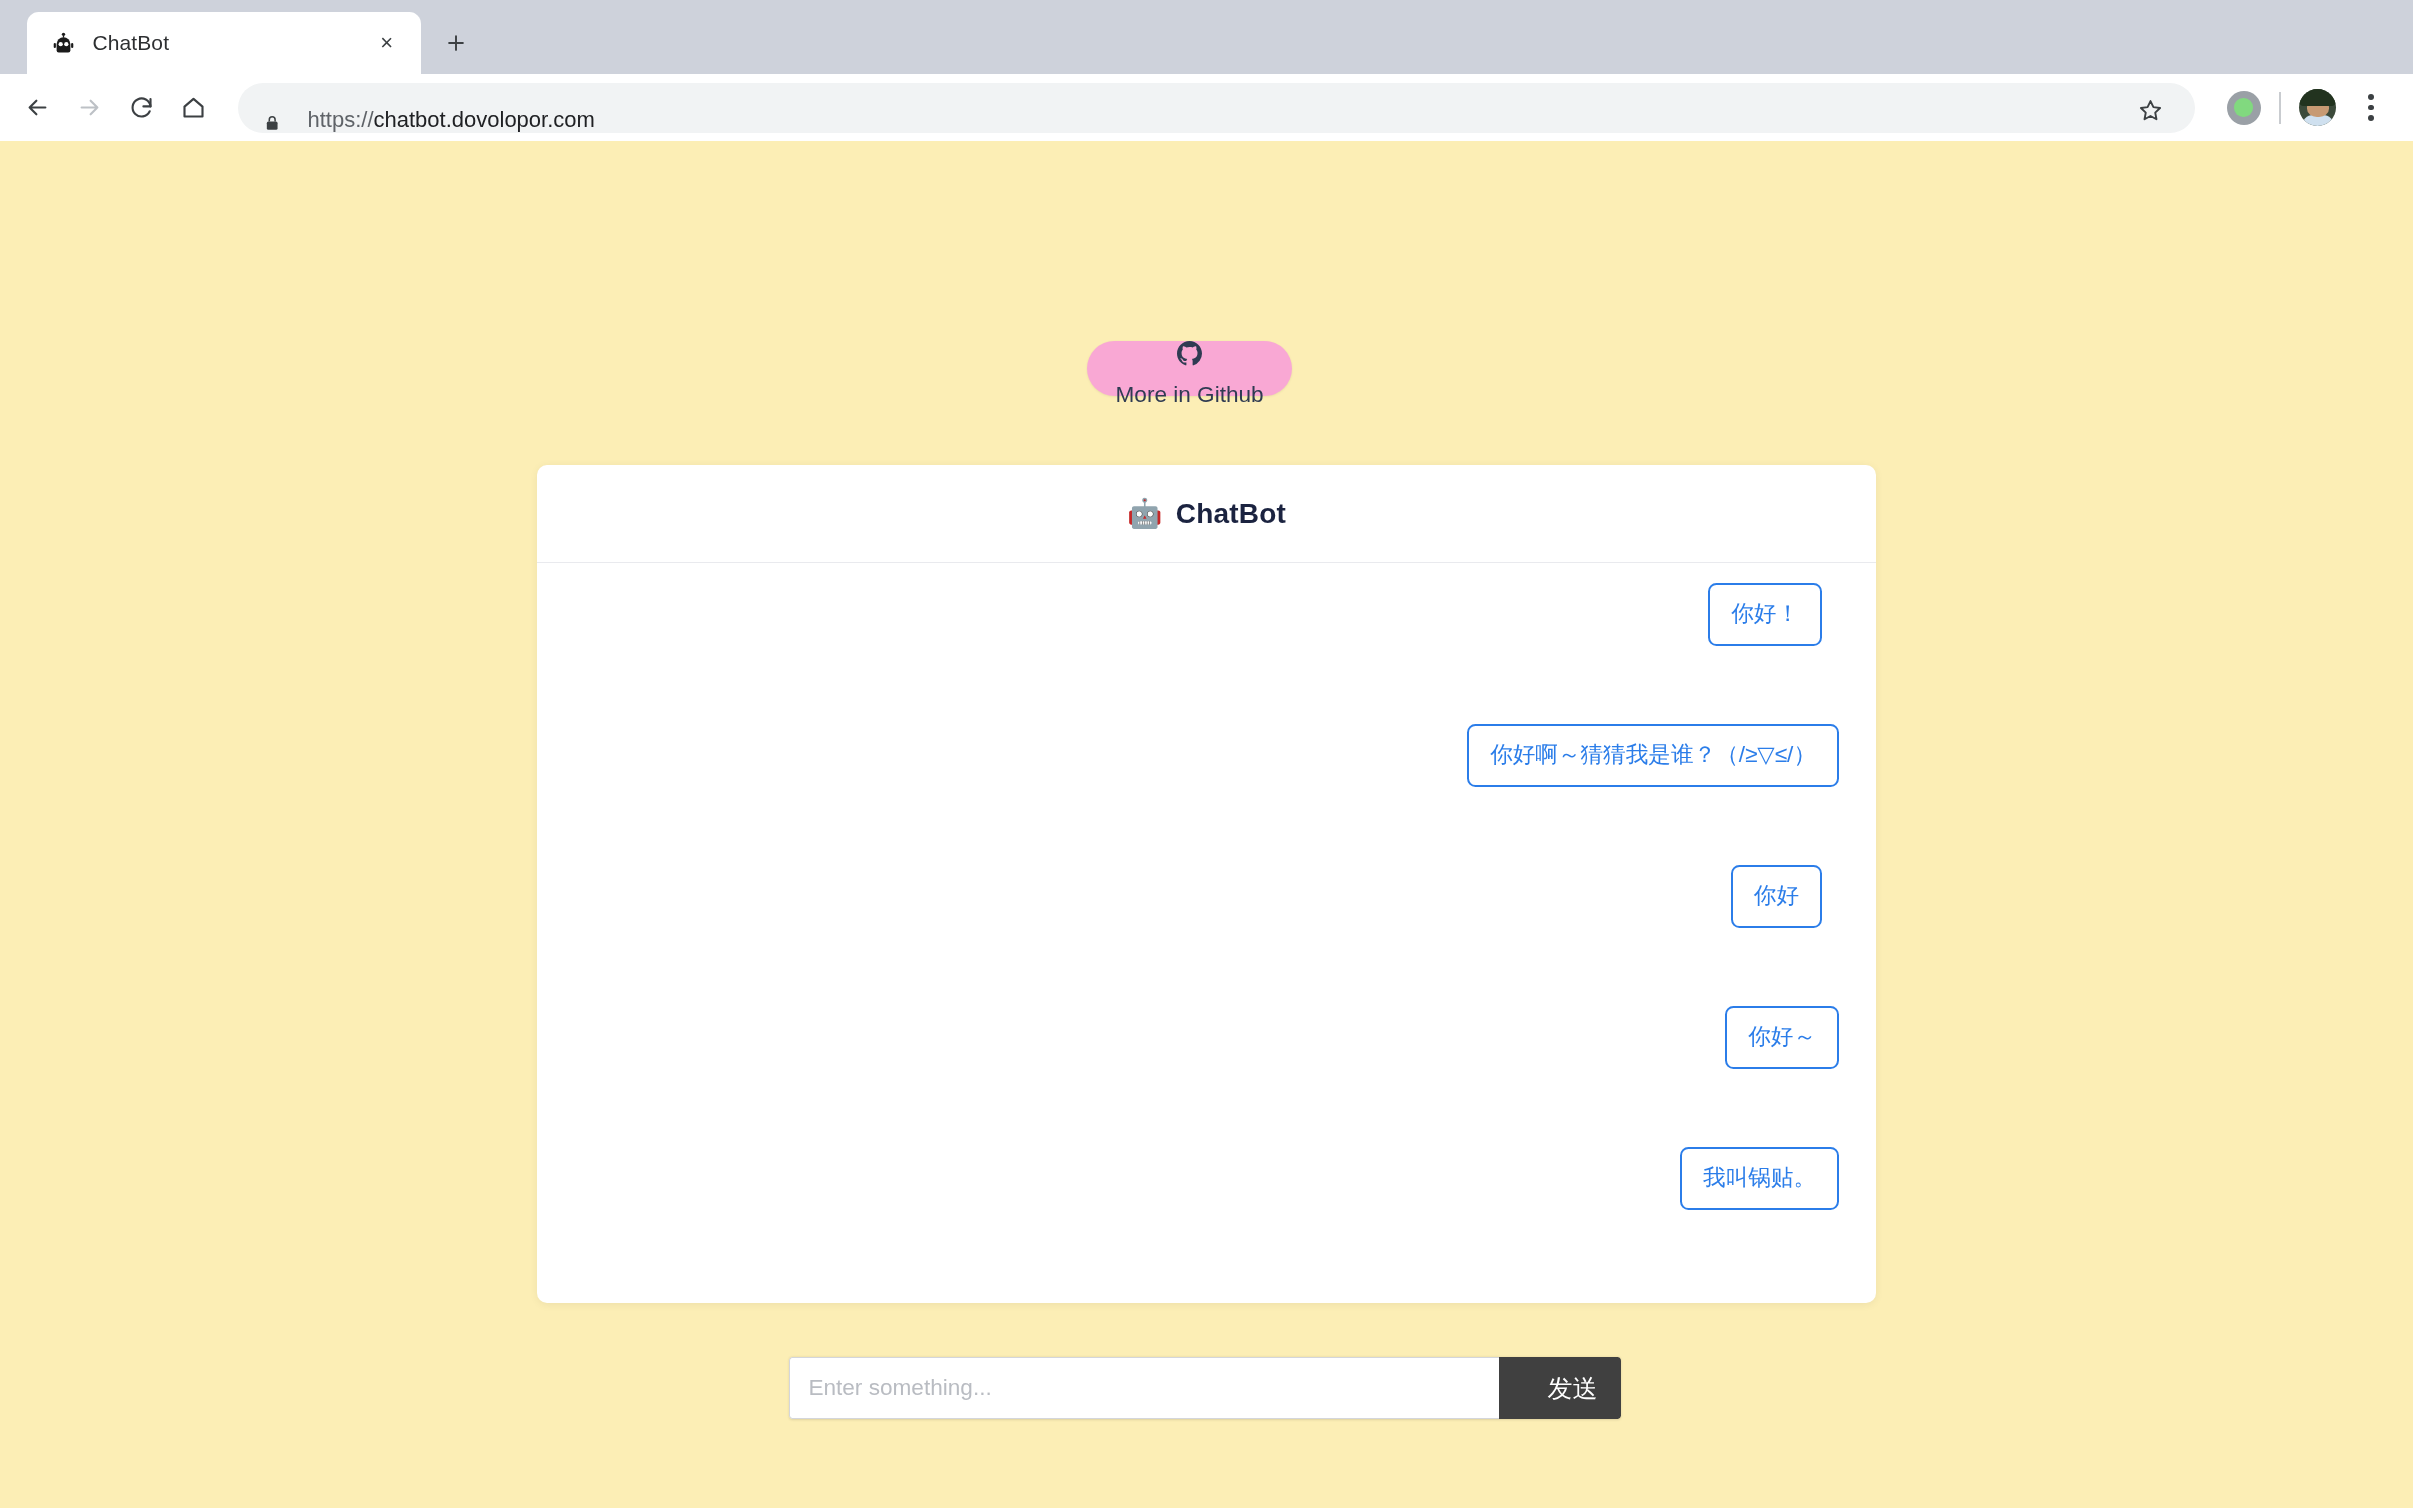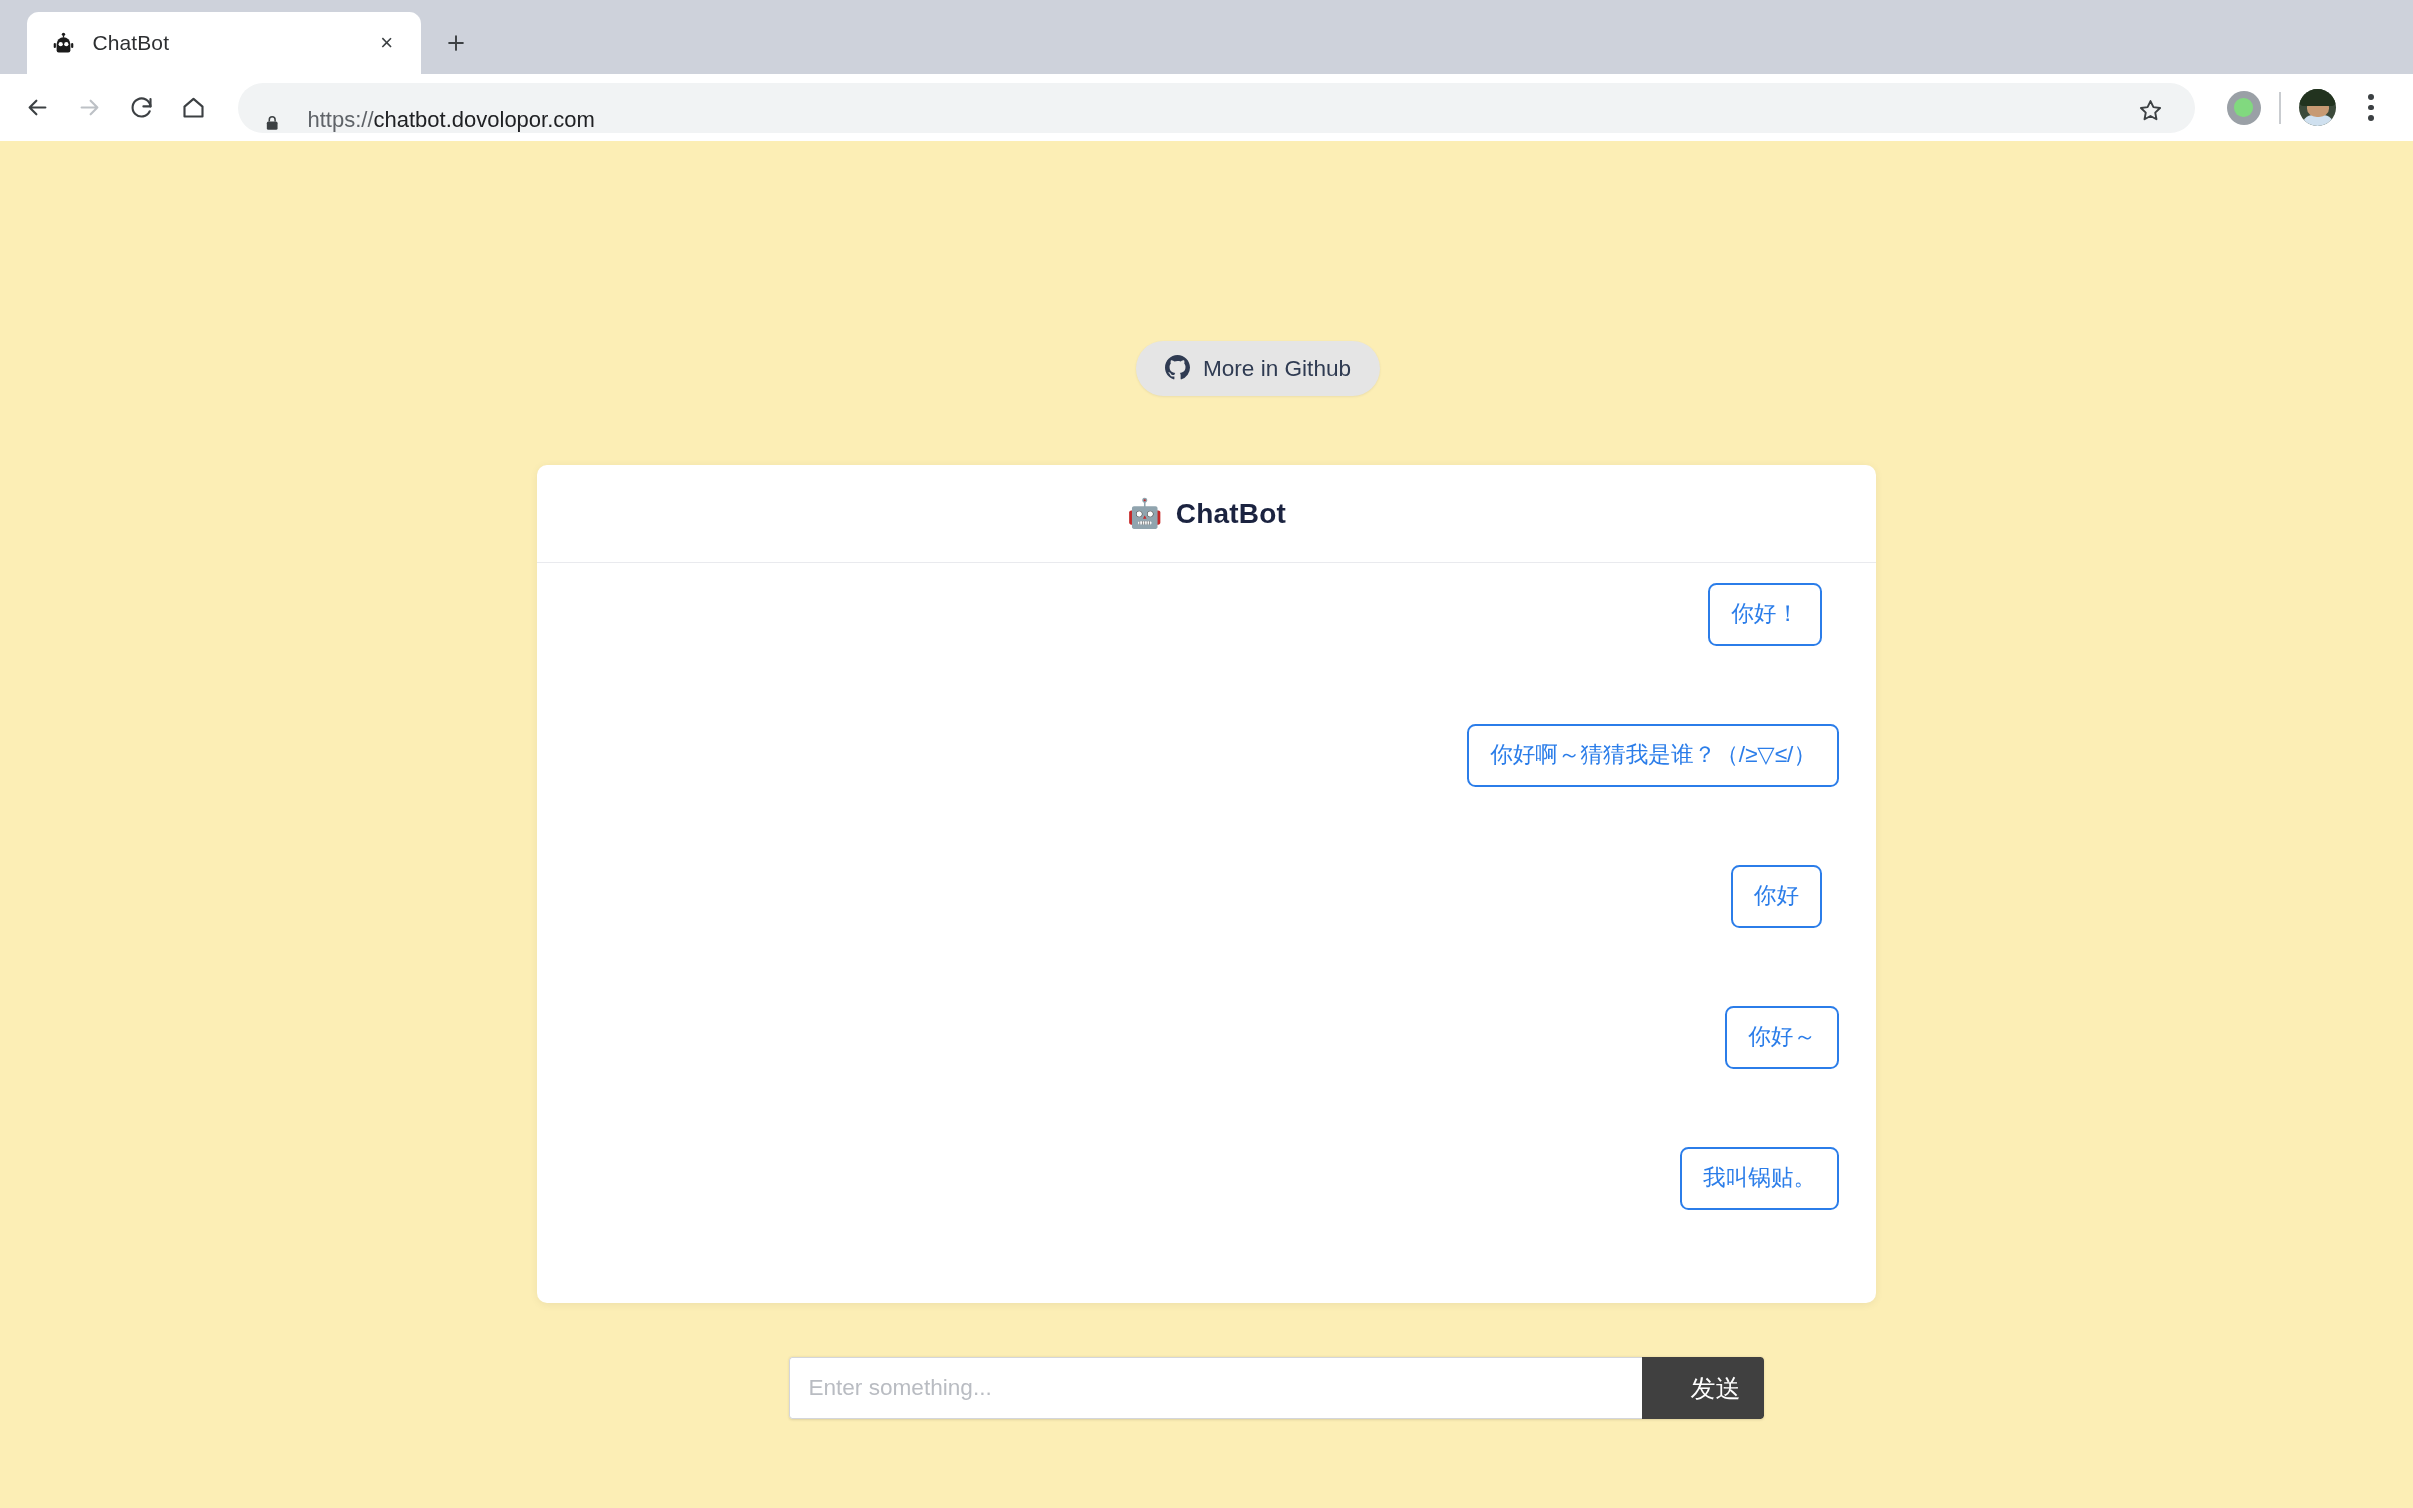--- a/index.html
+++ b/index.html
@@ -182,31 +182,32 @@
   
   .page {
     width: 2413px;
     height: 1368px;
     background: #fceeb5;
     position: relative;
   }
 
   .github-btn {
     position: absolute;
-    left: 1136px;
+    left: 1087px;
     top: 200px;
     height: 55px;
-    background: #e5e5e5;
+    background: #f9a8d4;
     border-radius: 28.5px;
     display: flex;
     align-items: center;
     gap: 13.4px;
     padding: 0 28.5px;
     box-shadow: 0 0.8px 2.5px rgba(0,0,0,.08);
     cursor: pointer;
+    flex-direction: column;
   }
   .github-btn .gh-label {
     font-size: 22.6px;
     color: #2f3b52;
     white-space: nowrap;
   }
 
   .chat-card {
     position: absolute;
     left: 537px;
@@ -257,21 +258,21 @@
     cursor: default;
   }
 
   .msg-row.user .bubble { margin-right: 17px; }
 
   
   .input-bar {
     position: absolute;
     left: 789px;
     top: 1216px;
-    width: 975px;
+    width: 832px;
     height: 62px;
     display: flex;
     border-radius: 3.4px;
     overflow: hidden;
     box-shadow: 0 0.8px 2.5px rgba(0,0,0,.12);
   }
 
   .chat-input {
     flex: 1;
     border: 1.7px solid #d4d6db;

